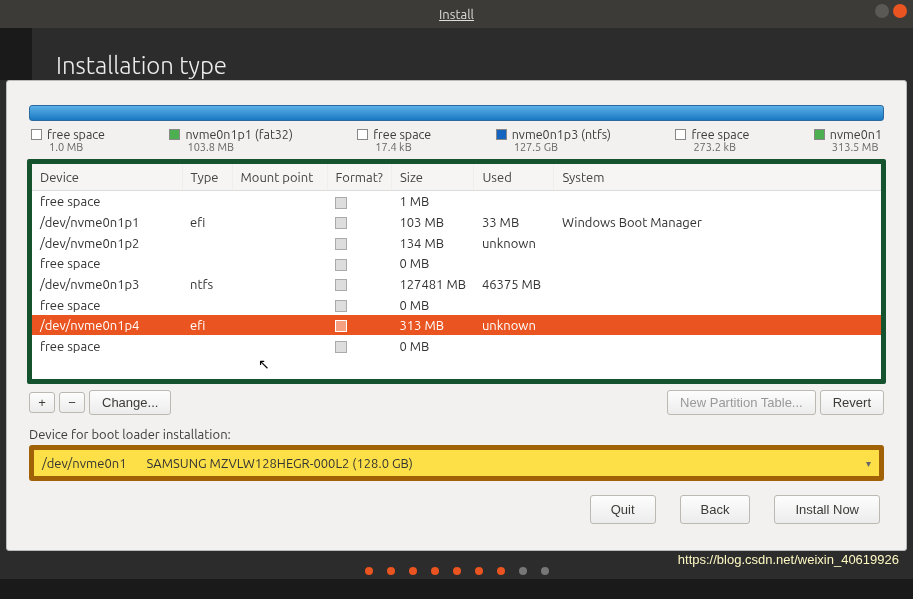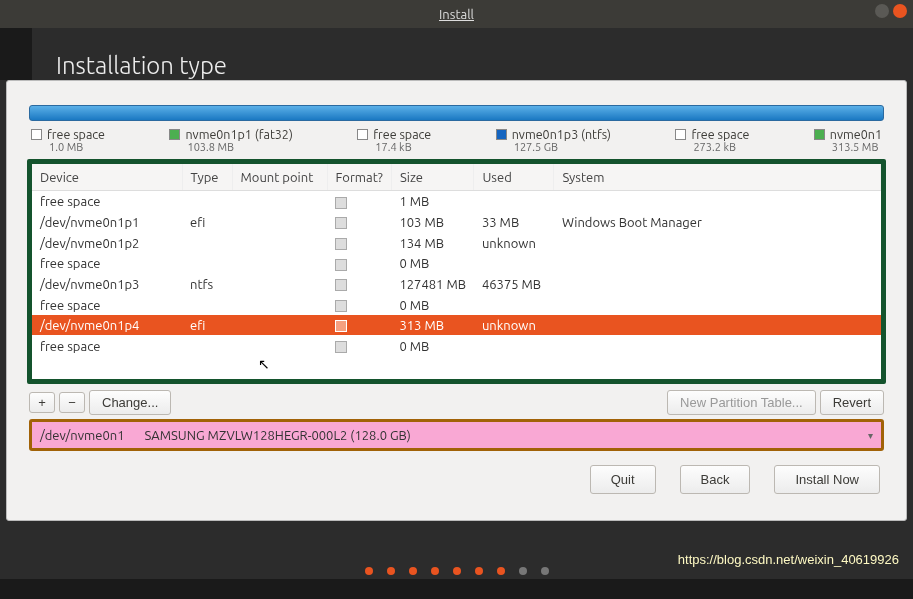--- a/index.html
+++ b/index.html
@@ -154,23 +154,23 @@
   .btn.disabled { color:#999; }
   .spacer { flex:1; }
   .label-line {
     padding: 8px 2px 4px 2px;
     font-size: 13px;
     color: #3c3b37;
   }
   .dropdown {
     display:flex;
     align-items:center;
-    border:3px solid #a16207;
+    border:5px solid #a16207;
     border-radius:3px;
-    background:#f9a8d4;
+    background:#fde047;
     padding:6px 8px;
     margin:0 2px;
     font-size:13px;
     color:#333;
   }
   .dropdown .dd-arrow {
     margin-left:auto;
     font-size:10px;
     color:#666;
   }
@@ -369,20 +369,21 @@
 
     <div class="action-row">
       <button class="btn small">+</button>
       <button class="btn small">−</button>
       <button class="btn">Change...</button>
       <div class="spacer"></div>
       <button class="btn disabled">New Partition Table...</button>
       <button class="btn">Revert</button>
     </div>
 
+    <div class="label-line">Device for boot loader installation:</div>
     <div class="dropdown">
       <span>/dev/nvme0n1</span>
       <span style="width:20px;"></span>
       <span>SAMSUNG MZVLW128HEGR-000L2 (128.0 GB)</span>
       <span class="dd-arrow">▾</span>
     </div>
 
     <div class="footer-row">
       <button class="btn">Quit</button>
       <button class="btn">Back</button>

